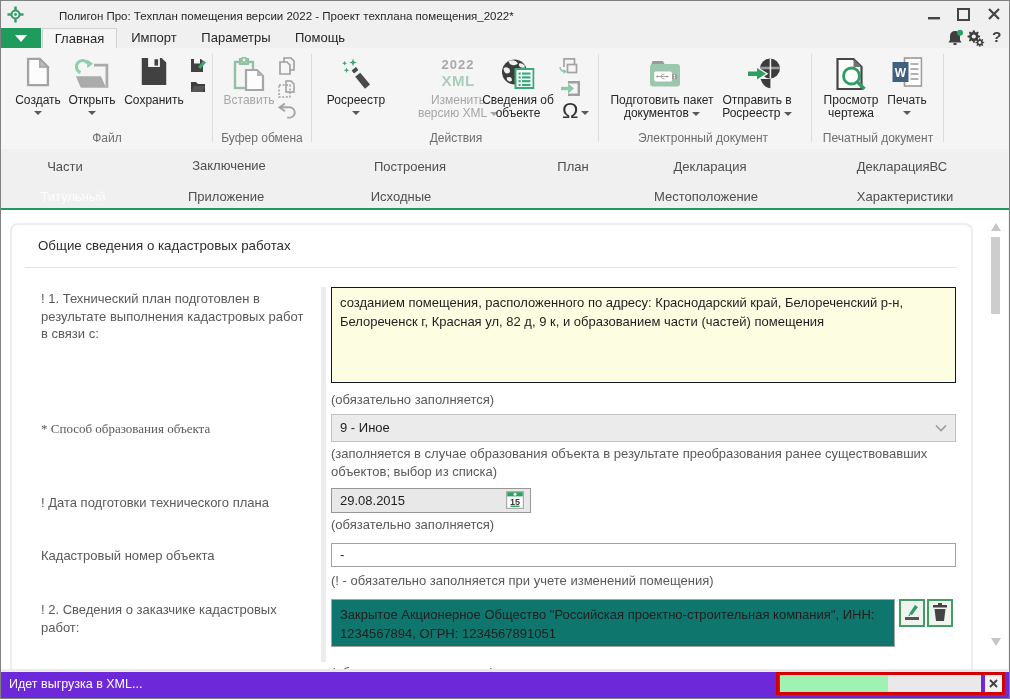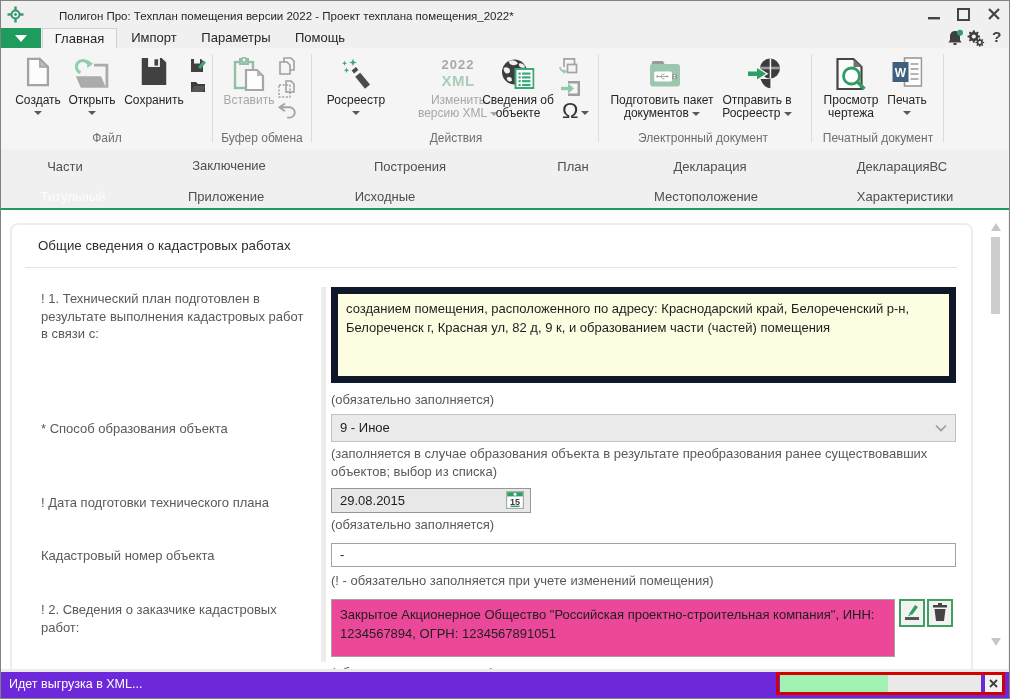--- a/index.html
+++ b/index.html
@@ -280,21 +280,21 @@
 </div>
 <div id="formtabs" class="abs">
   <div class="ftab" style="left:65px; top:10px;">Части</div>
   <div class="ftab" style="left:229px; top:9px;">Заключение</div>
   <div class="ftab" style="left:410px; top:10px;">Построения</div>
   <div class="ftab" style="left:573px; top:10px;">План</div>
   <div class="ftab" style="left:710px; top:10px;">Декларация</div>
   <div class="ftab" style="left:902px; top:10px;">ДекларацияВС</div>
   <div class="ftab" style="left:73px; top:40px; color:#fdfdfd;">Титульный</div>
   <div class="ftab" style="left:226px; top:40px;">Приложение</div>
-  <div class="ftab" style="left:361px; top:40px;padding-left:48px;">Исходные</div>
+  <div class="ftab" style="left:377px; top:40px;padding-left:48px;">Исходные</div>
   <div class="ftab" style="left:518px; top:40px;margin-top:28px;">Измерения</div>
   <div class="ftab" style="left:706px; top:40px;">Местоположение</div>
   <div class="ftab" style="left:905px; top:40px;">Характеристики</div>
 </div>
 <div id="tsicons" class="abs" style="left:940px; top:28px; width:68px; height:20px;">
   <svg class="abs" style="left:6px; top:1px;" width="18" height="18" viewBox="0 0 18 18">
     <path d="M9 2 C5.5 2 4 4.5 4 8 L4 11 L2.5 13.5 L15.5 13.5 L14 11 L14 8 C14 4.5 12.5 2 9 2 Z" fill="#3f3f3f"></path>
     <rect x="7.5" y="14" width="3" height="2" fill="#3f3f3f"></rect>
     <circle cx="14" cy="3.8" r="3" fill="#2f9e63"></circle>
   </svg>
@@ -308,24 +308,24 @@
   <div class="abs" style="left:52px; top:0px; font-size:15.5px; font-weight:bold; color:#3f3f3f;">?</div>
 </div>
 <div id="greenline" class="abs"></div>
 <div id="content" class="abs">
   <div id="panel">
     <div class="abs" style="left:26px; top:13px; font-size:13.3px; color:#2e2e2e;">Общие сведения о кадастровых работах</div>
     <div class="abs" style="left:13px; top:42px; width:932px; height:1px; background:#e3e3e3;"></div>
     <div class="divstrip"></div>
 
     <div class="flabel" style="top:65px;">! 1. Технический план подготовлен в результате выполнения кадастровых работ в связи с:</div>
-    <div class="abs" style="left:319px; top:62px; width:625px; height:96px; background:#fdfde2; border:7px solid #0f172a; padding:5px 8px; font-size:13px; color:#1e1e1e; line-height:19px;">созданием помещения, расположенного по адресу: Краснодарский край, Белореченский р-н, Белореченск г, Красная ул, 82 д, 9 к, и образованием части (частей) помещения</div>
+    <div class="abs" style="left:319px; top:62px; width:625px; height:96px; background:#fdfde2; border:1px solid #0f172a; padding:5px 8px; font-size:13px; color:#1e1e1e; line-height:19px;">созданием помещения, расположенного по адресу: Краснодарский край, Белореченский р-н, Белореченск г, Красная ул, 82 д, 9 к, и образованием части (частей) помещения</div>
     <div class="fnote" style="top:167px;">(обязательно заполняется)</div>
 
-    <div class="flabel" style="top:195px;">* Способ образования объекта</div>
+    <div class="flabel" style="top:195px;font-family:Liberation Serif, serif;">* Способ образования объекта</div>
     <div class="abs" style="left:319px; top:189px; width:625px; height:28px; background:#ebebeb; border:1px solid #c2c2c2; font-size:13px; color:#1e1e1e; line-height:26px; padding-left:8px;">9 - Иное
       <svg style="position:absolute; right:8px; top:9px;" width="12" height="8" viewBox="0 0 12 8">
           <path d="M1 1.5 L6 6.5 L11 1.5" fill="none" stroke="#9a9a9a" stroke-width="1.6"></path>
         </svg>
     </div>
     <div class="fnote" style="top:220px; width:626px; line-height:18px;">(заполняется в случае образования объекта в результате преобразования ранее существовавших объектов; выбор из списка)</div>
 
     <div class="flabel" style="top:269px;">! Дата подготовки технического плана</div>
     <div class="abs" style="left:319px; top:263px; width:200px; height:25px; background:#e8e8e8; border:1px solid #979797; font-size:13px; color:#1e1e1e; line-height:23px; padding-left:8px;">29.08.2015</div>
     <div class="abs" style="left:494px; top:265px; width:18px; height:19px;">
@@ -337,21 +337,21 @@
         <rect x="4.5" y="15.6" width="9" height="1.4" fill="#2f9e63"></rect>
       </svg>
     </div>
     <div class="fnote" style="top:292px;">(обязательно заполняется)</div>
 
     <div class="flabel" style="top:322px;">Кадастровый номер объекта</div>
     <div class="abs" style="left:319px; top:318px; width:625px; height:24px; background:#fff; border:1px solid #a3a3a3; font-size:13px; color:#1e1e1e; line-height:22px; padding-left:8px;">-</div>
     <div class="fnote" style="top:348px;">(! - обязательно заполняется при учете изменений помещения)</div>
 
     <div class="flabel" style="top:376px;">! 2. Сведения о заказчике кадастровых работ:</div>
-    <div class="abs" style="left:319px; top:374px; width:564px; height:58px; background:#ec4899; border:1px solid #a3a3a3; padding:5px 8px; font-size:13px; color:#1e1e1e; line-height:19px;">Закрытое Акционерное Общество "Российская проектно-строительная компания", ИНН: 1234567894, ОГРН: 1234567891051</div>
+    <div class="abs" style="left:319px; top:374px; width:564px; height:48px; background:#0f766e; border:1px solid #a3a3a3; padding:5px 8px; font-size:13px; color:#1e1e1e; line-height:19px;">Закрытое Акционерное Общество "Российская проектно-строительная компания", ИНН: 1234567894, ОГРН: 1234567891051</div>
     <div class="abs" style="left:887px; top:374px; width:26px; height:28px; background:#f1f3f1; border:2px solid #3fa061;">
       <svg width="22" height="24" viewBox="0 0 22 24">
         <rect x="4" y="16" width="14" height="3" fill="#555"></rect>
         <path d="M8 13 L14 4 L17 6 L11 14 Z" fill="#2f9e63"></path>
         <path d="M8 13 L7.4 15.2 L9.6 14.4 Z" fill="#2f9e63"></path>
       </svg>
     </div>
     <div class="abs" style="left:915px; top:374px; width:26px; height:28px; background:#f1f3f1; border:2px solid #3fa061;">
       <svg width="22" height="24" viewBox="0 0 22 24">
         <rect x="4" y="4" width="14" height="2.5" fill="#444"></rect>

